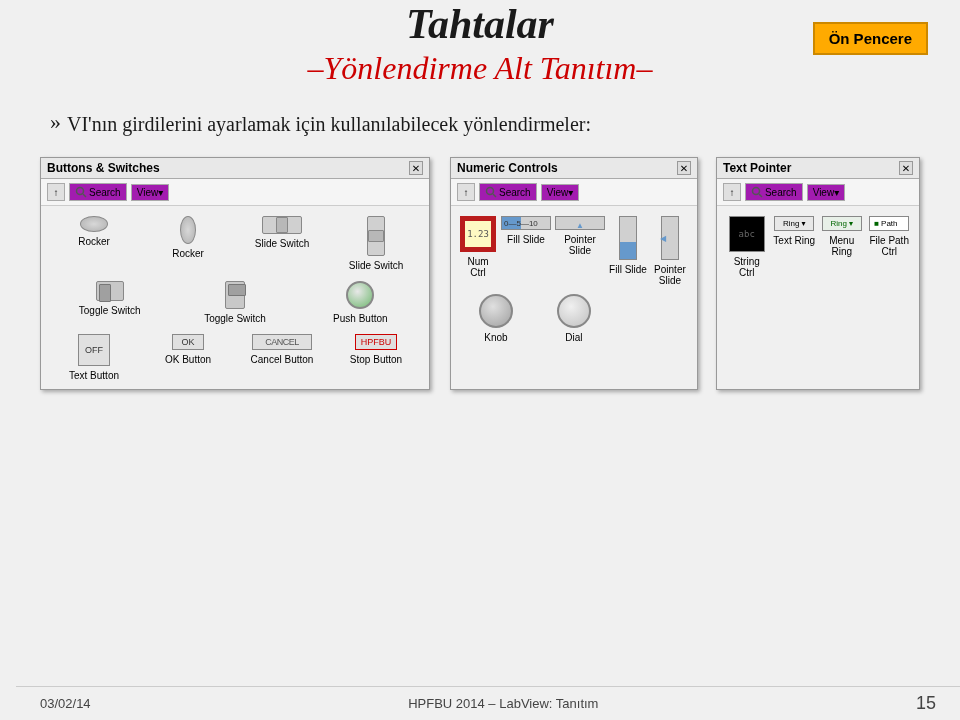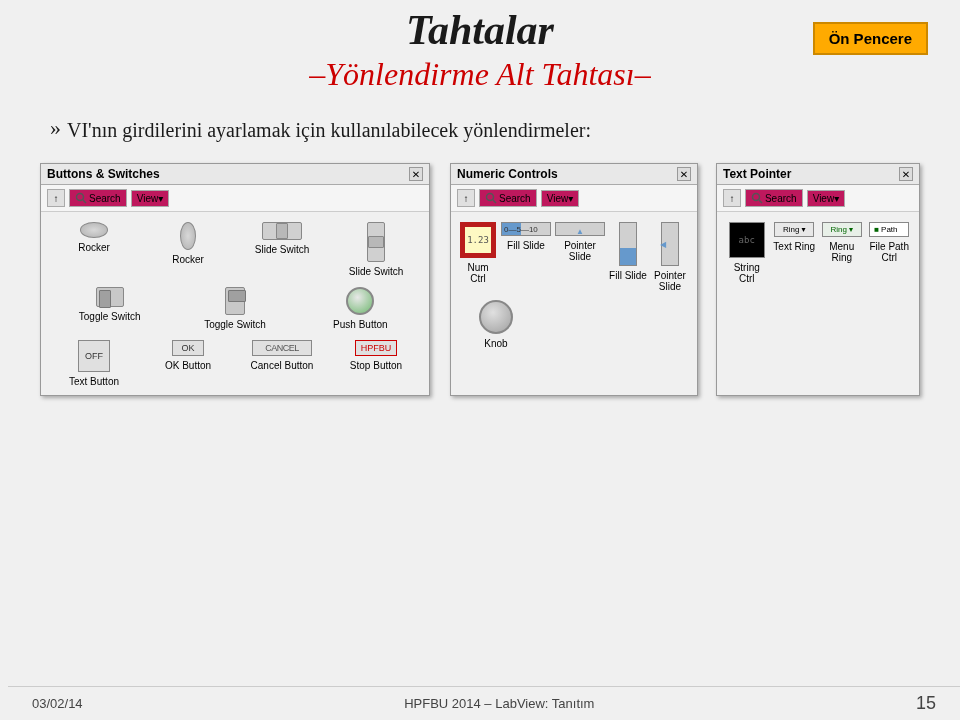--- a/index.html
+++ b/index.html
@@ -8,21 +8,21 @@
       height: 720px;
       background: #f0f0f0;
       font-family: 'Times New Roman', Times, serif;
       overflow: hidden;
       position: relative;
     }
 
     
     .header {
       text-align: center;
-      padding-top: 6px;
+      padding-top: 0;
       position: relative;
     }
     .title-main {
       font-size: 42px;
       font-weight: bold;
       color: #1a1a1a;
       font-style: italic;
       display: block;
     }
     .title-sub {
@@ -115,21 +115,21 @@
     }
     .panel-toolbar {
       display: flex;
       align-items: center;
       padding: 4px 6px;
       gap: 4px;
       border-bottom: 1px solid #ccc;
       background: #f5f5f5;
     }
     .toolbar-btn {
-      background: #be185d;
+      background: #a21caf;
       border: 1px solid #aaa;
       padding: 2px 5px;
       font-size: 10px;
       cursor: pointer;
       display: flex;
       align-items: center;
       gap: 2px;
     }
     .toolbar-btn svg {
       width: 12px;
@@ -423,21 +423,21 @@
       display: flex;
       align-items: center;
       gap: 2px;
       min-width: 40px;
     }
 
     
     .footer {
       position: absolute;
       bottom: 0;
-      left: 8px;
+      left: 16px;
       right: 0;
       height: 34px;
       border-top: 1px solid #ccc;
       display: flex;
       align-items: center;
       justify-content: space-between;
       padding: 0 24px;
       background: #f0f0f0;
     }
     .footer-text {
@@ -476,21 +476,21 @@
       background: radial-gradient(ellipse, #d8d8d8, #b0b0b0);
       border: 1px solid #888;
       border-radius: 50%;
     }
   </style>
 </head>
 <body>
 
 <div class="header">
   <span class="title-main">Tahtalar</span>
-  <span class="title-sub">–Yönlendirme Alt Tahtası–</span>
+  <span class="title-sub">–Yönlendirme Alt Tanıtım–</span>
   <div class="on-pencere-badge">Ön Pencere</div>
 </div>
 
 <div class="bullet-section">
   <div class="bullet-line">
     <span class="bullet-arrow">»</span>
     <span class="bullet-text">VI'nın  girdilerini  ayarlamak  için  kullanılabilecek yönlendirmeler:</span>
   </div>
 </div>
 
@@ -613,20 +613,24 @@
           <div class="bs-item">
             <div class="ctrl-pointer-slide-v"></div>
             <span class="bs-label">Pointer Slide</span>
           </div>
         </div>
         <div class="nc-row2">
           <div class="bs-item">
             <div class="ctrl-knob"></div>
             <span class="bs-label">Knob</span>
           </div>
+          <div class="bs-item">
+            <div class="ctrl-dial"></div>
+            <span class="bs-label">Dial</span>
+          </div>
         </div>
       </div>
     </div>
 
     <div class="panel">
       <div class="panel-titlebar">
         <span class="panel-title">Text Pointer</span>
         <div class="panel-close">✕</div>
       </div>
       <div class="panel-toolbar">

